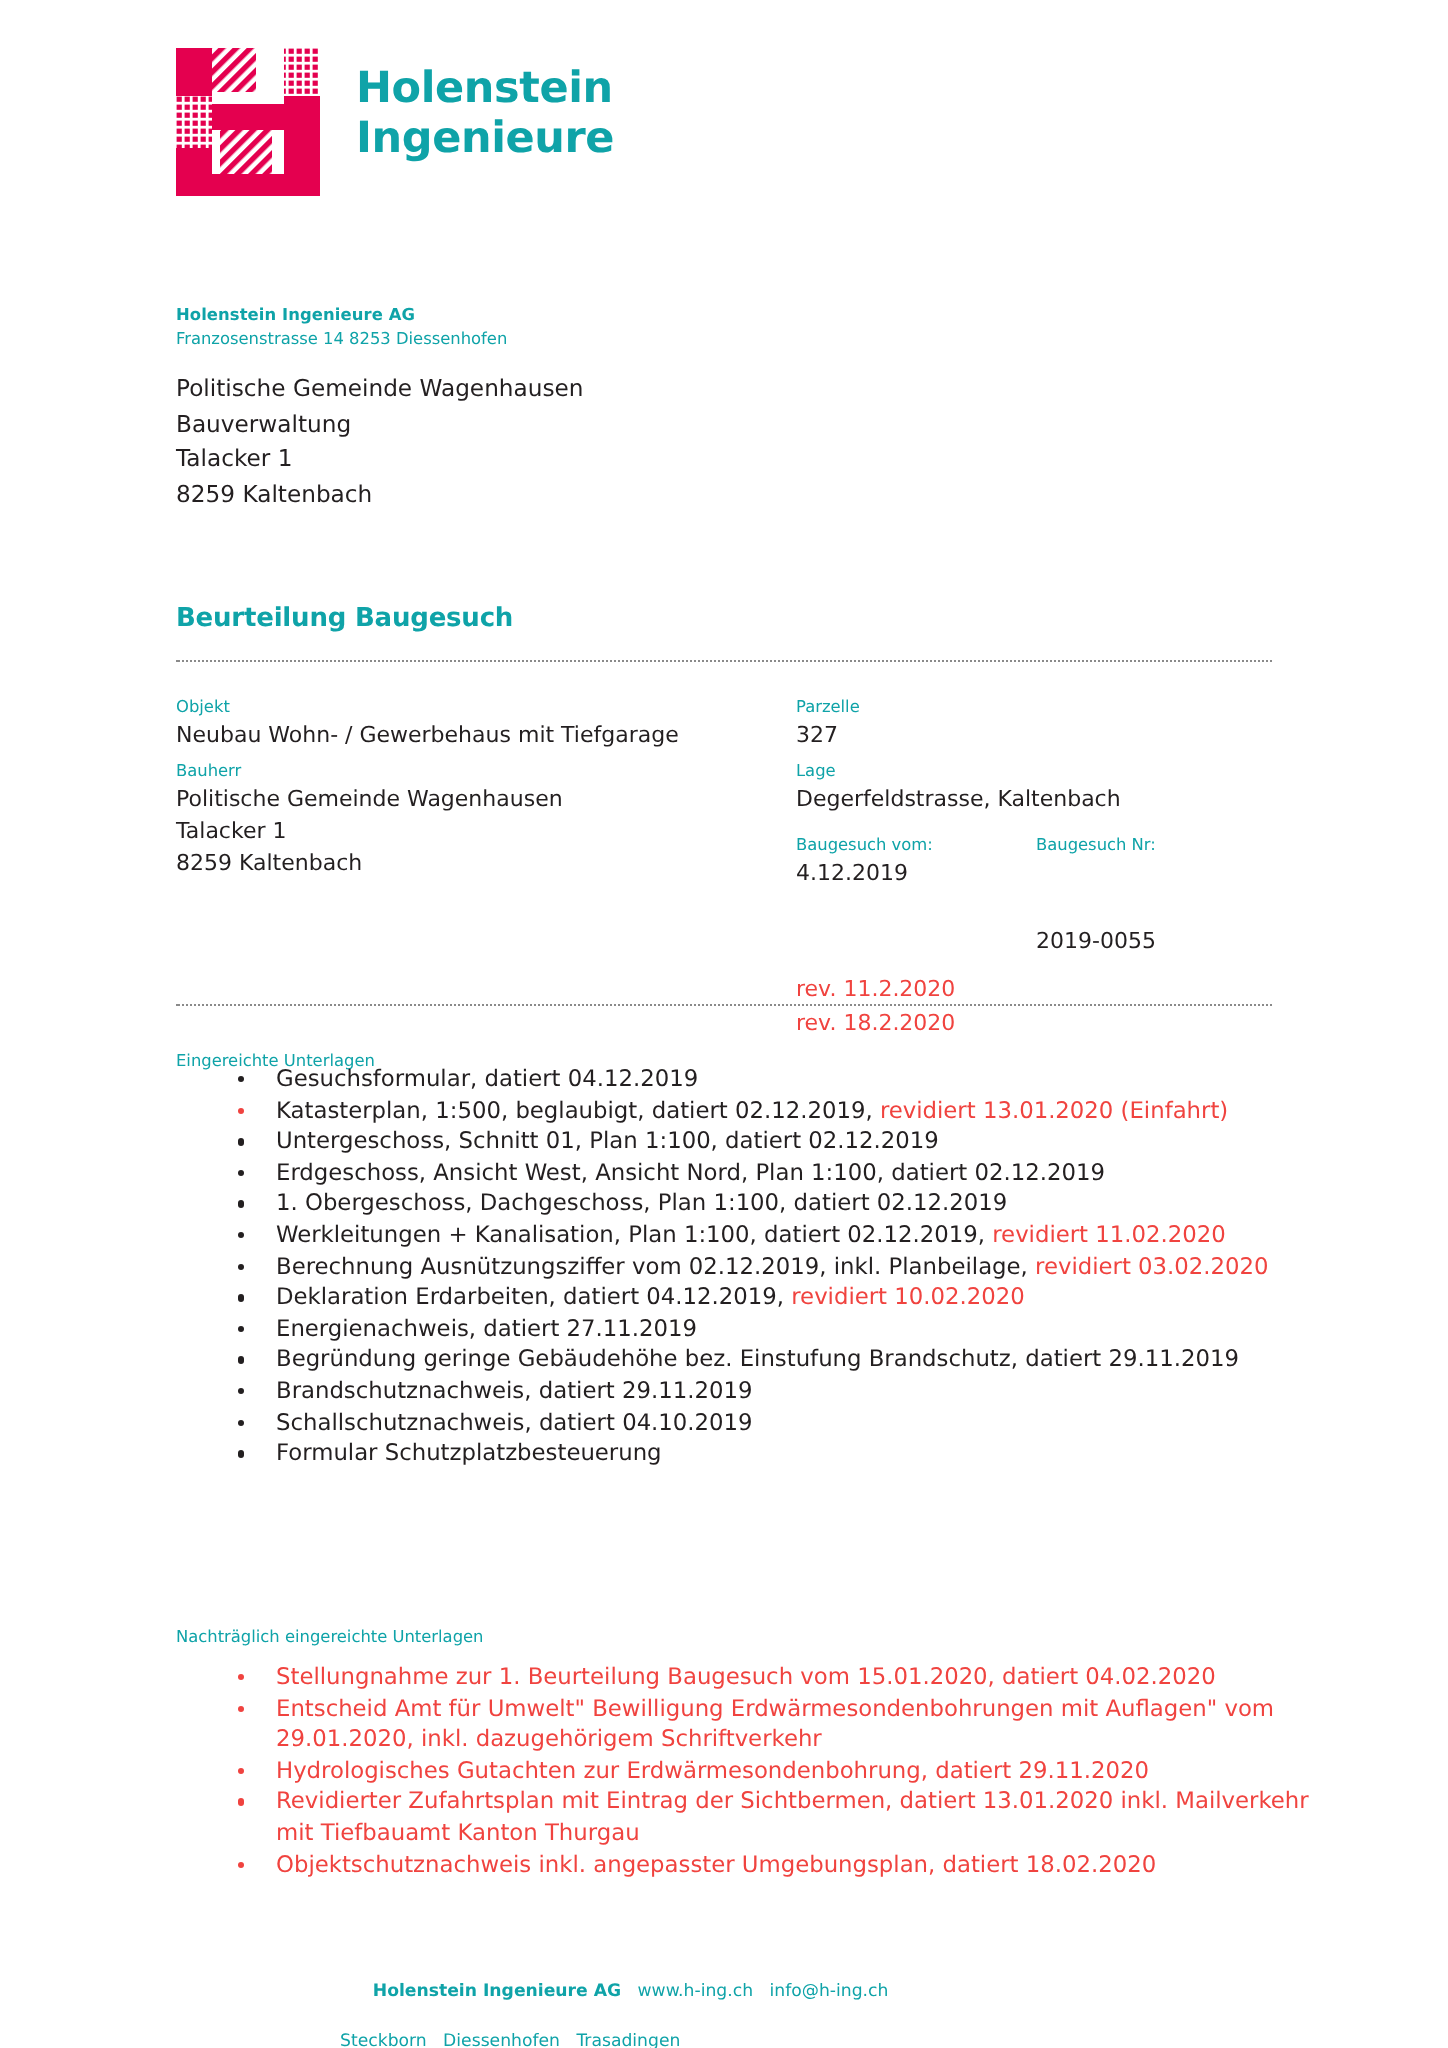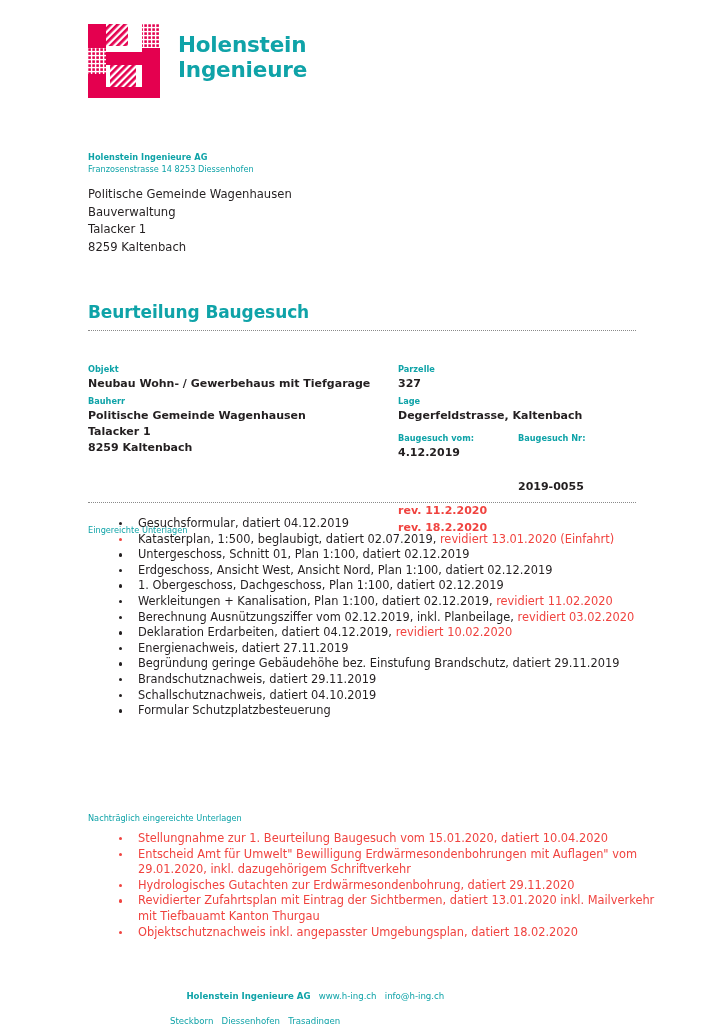--- a/index.html
+++ b/index.html
@@ -65,44 +65,43 @@
     font-size: 11.6px;
     line-height: 17.6px;
     color: #231f20;
   }
 
   
   .doc-title {
     position: absolute;
     left: 88px;
     top: 302px;
-    font-size: 17px;
+    font-size: 13px;
     font-weight: bold;
     color: #0fa3a8;
     letter-spacing: -0.1px;
   }
 
   
   .rule {
     position: absolute;
     left: 88px;
     width: 548px;
     height: 1px;
     border-top: 1px dotted #8a8a8a;
   }
   .rule-title { top: 330px; }
   .rule-meta  { top: 502px; }
 
   
   .meta {
     position: absolute;
     left: 88px;
-    top: 364px;
+    top: 348px;
     width: 548px;
-    font-weight: bold;
   }
   .meta-row { position: relative; }
   .meta-col-l { position: absolute; left: 0; width: 300px; }
   .meta-col-r { position: absolute; left: 310px; width: 238px; }
   .lbl {
     font-size: 8.2px;
     line-height: 11.5px;
     color: #0fa3a8;
   }
   .val {
@@ -132,21 +131,21 @@
 
   
   ul.doc-list {
     position: absolute;
     left: 88px;
     margin: 0;
     padding: 0;
     list-style: none;
     width: 570px;
   }
-  ul.list-1 { top: 516px; }
+  ul.list-1 { top: 532px; }
   ul.list-2 { top: 831px; }
 
   ul.doc-list > li {
     position: relative;
     padding-left: 50px;
     font-size: 11.4px;
     line-height: 15.6px;
     color: #231f20;
     margin: 0;
   }
@@ -271,37 +270,37 @@
         </div>
       </div>
     </div>
 
   </div>
   <div class="rule rule-meta"></div>
 
   <div class="sec-head sec-head-1">Eingereichte Unterlagen</div>
   <ul class="doc-list list-1" id="list-1">
       <li><span>Gesuchsformular, datiert 04.12.2019</span></li>
-      <li class="bullet-red"><span>Katasterplan, 1:500, beglaubigt, datiert 02.07.2019, </span><span class="rev">revidiert 13.01.2020 (Einfahrt)</span></li>
+      <li class="bullet-red"><span>Katasterplan, 1:500, beglaubigt, datiert 02.12.2019, </span><span class="rev">revidiert 13.01.2020 (Einfahrt)</span></li>
       <li><span>Untergeschoss, Schnitt 01, Plan 1:100, datiert 02.12.2019</span></li>
       <li><span>Erdgeschoss, Ansicht West, Ansicht Nord, Plan 1:100, datiert 02.12.2019</span></li>
       <li><span>1. Obergeschoss, Dachgeschoss, Plan 1:100, datiert 02.12.2019</span></li>
       <li><span>Werkleitungen + Kanalisation, Plan 1:100, datiert 02.12.2019, </span><span class="rev">revidiert 11.02.2020</span></li>
       <li><span>Berechnung Ausnützungsziffer vom 02.12.2019, inkl. Planbeilage, </span><span class="rev">revidiert 03.02.2020</span></li>
       <li><span>Deklaration Erdarbeiten, datiert 04.12.2019, </span><span class="rev">revidiert 10.02.2020</span></li>
       <li><span>Energienachweis, datiert 27.11.2019</span></li>
       <li><span>Begründung geringe Gebäudehöhe bez. Einstufung Brandschutz, datiert 29.11.2019</span></li>
       <li><span>Brandschutznachweis, datiert 29.11.2019</span></li>
       <li><span>Schallschutznachweis, datiert 04.10.2019</span></li>
       <li><span>Formular Schutzplatzbesteuerung</span></li>
     </ul>
 
   <div class="sec-head sec-head-2">Nachträglich eingereichte Unterlagen</div>
   <ul class="doc-list list-2" id="list-2">
-      <li class="all-red bullet-red"><span>Stellungnahme zur 1. Beurteilung Baugesuch vom 15.01.2020, datiert 10.04.2020</span></li>
+      <li class="all-red bullet-red"><span>Stellungnahme zur 1. Beurteilung Baugesuch vom 15.01.2020, datiert 04.02.2020</span></li>
       <li class="all-red bullet-red"><span>Entscheid Amt für Umwelt" Bewilligung Erdwärmesondenbohrungen mit Auflagen" vom 29.01.2020, inkl. dazugehörigem Schriftverkehr</span></li>
       <li class="all-red bullet-red"><span>Hydrologisches Gutachten zur Erdwärmesondenbohrung, datiert 29.11.2020</span></li>
       <li class="all-red bullet-red"><span>Revidierter Zufahrtsplan mit Eintrag der Sichtbermen, datiert 13.01.2020 inkl. Mailverkehr mit Tiefbauamt Kanton Thurgau</span></li>
       <li class="all-red bullet-red"><span>Objektschutznachweis inkl. angepasster Umgebungsplan, datiert 18.02.2020</span></li>
     </ul>
 
   <div class="footer">
     <div class="f-line1">
       <span class="f-bold">Holenstein Ingenieure AG</span><span>   </span><span>www.h-ing.ch</span><span>   </span><span>info@h-ing.ch</span>
     </div>

